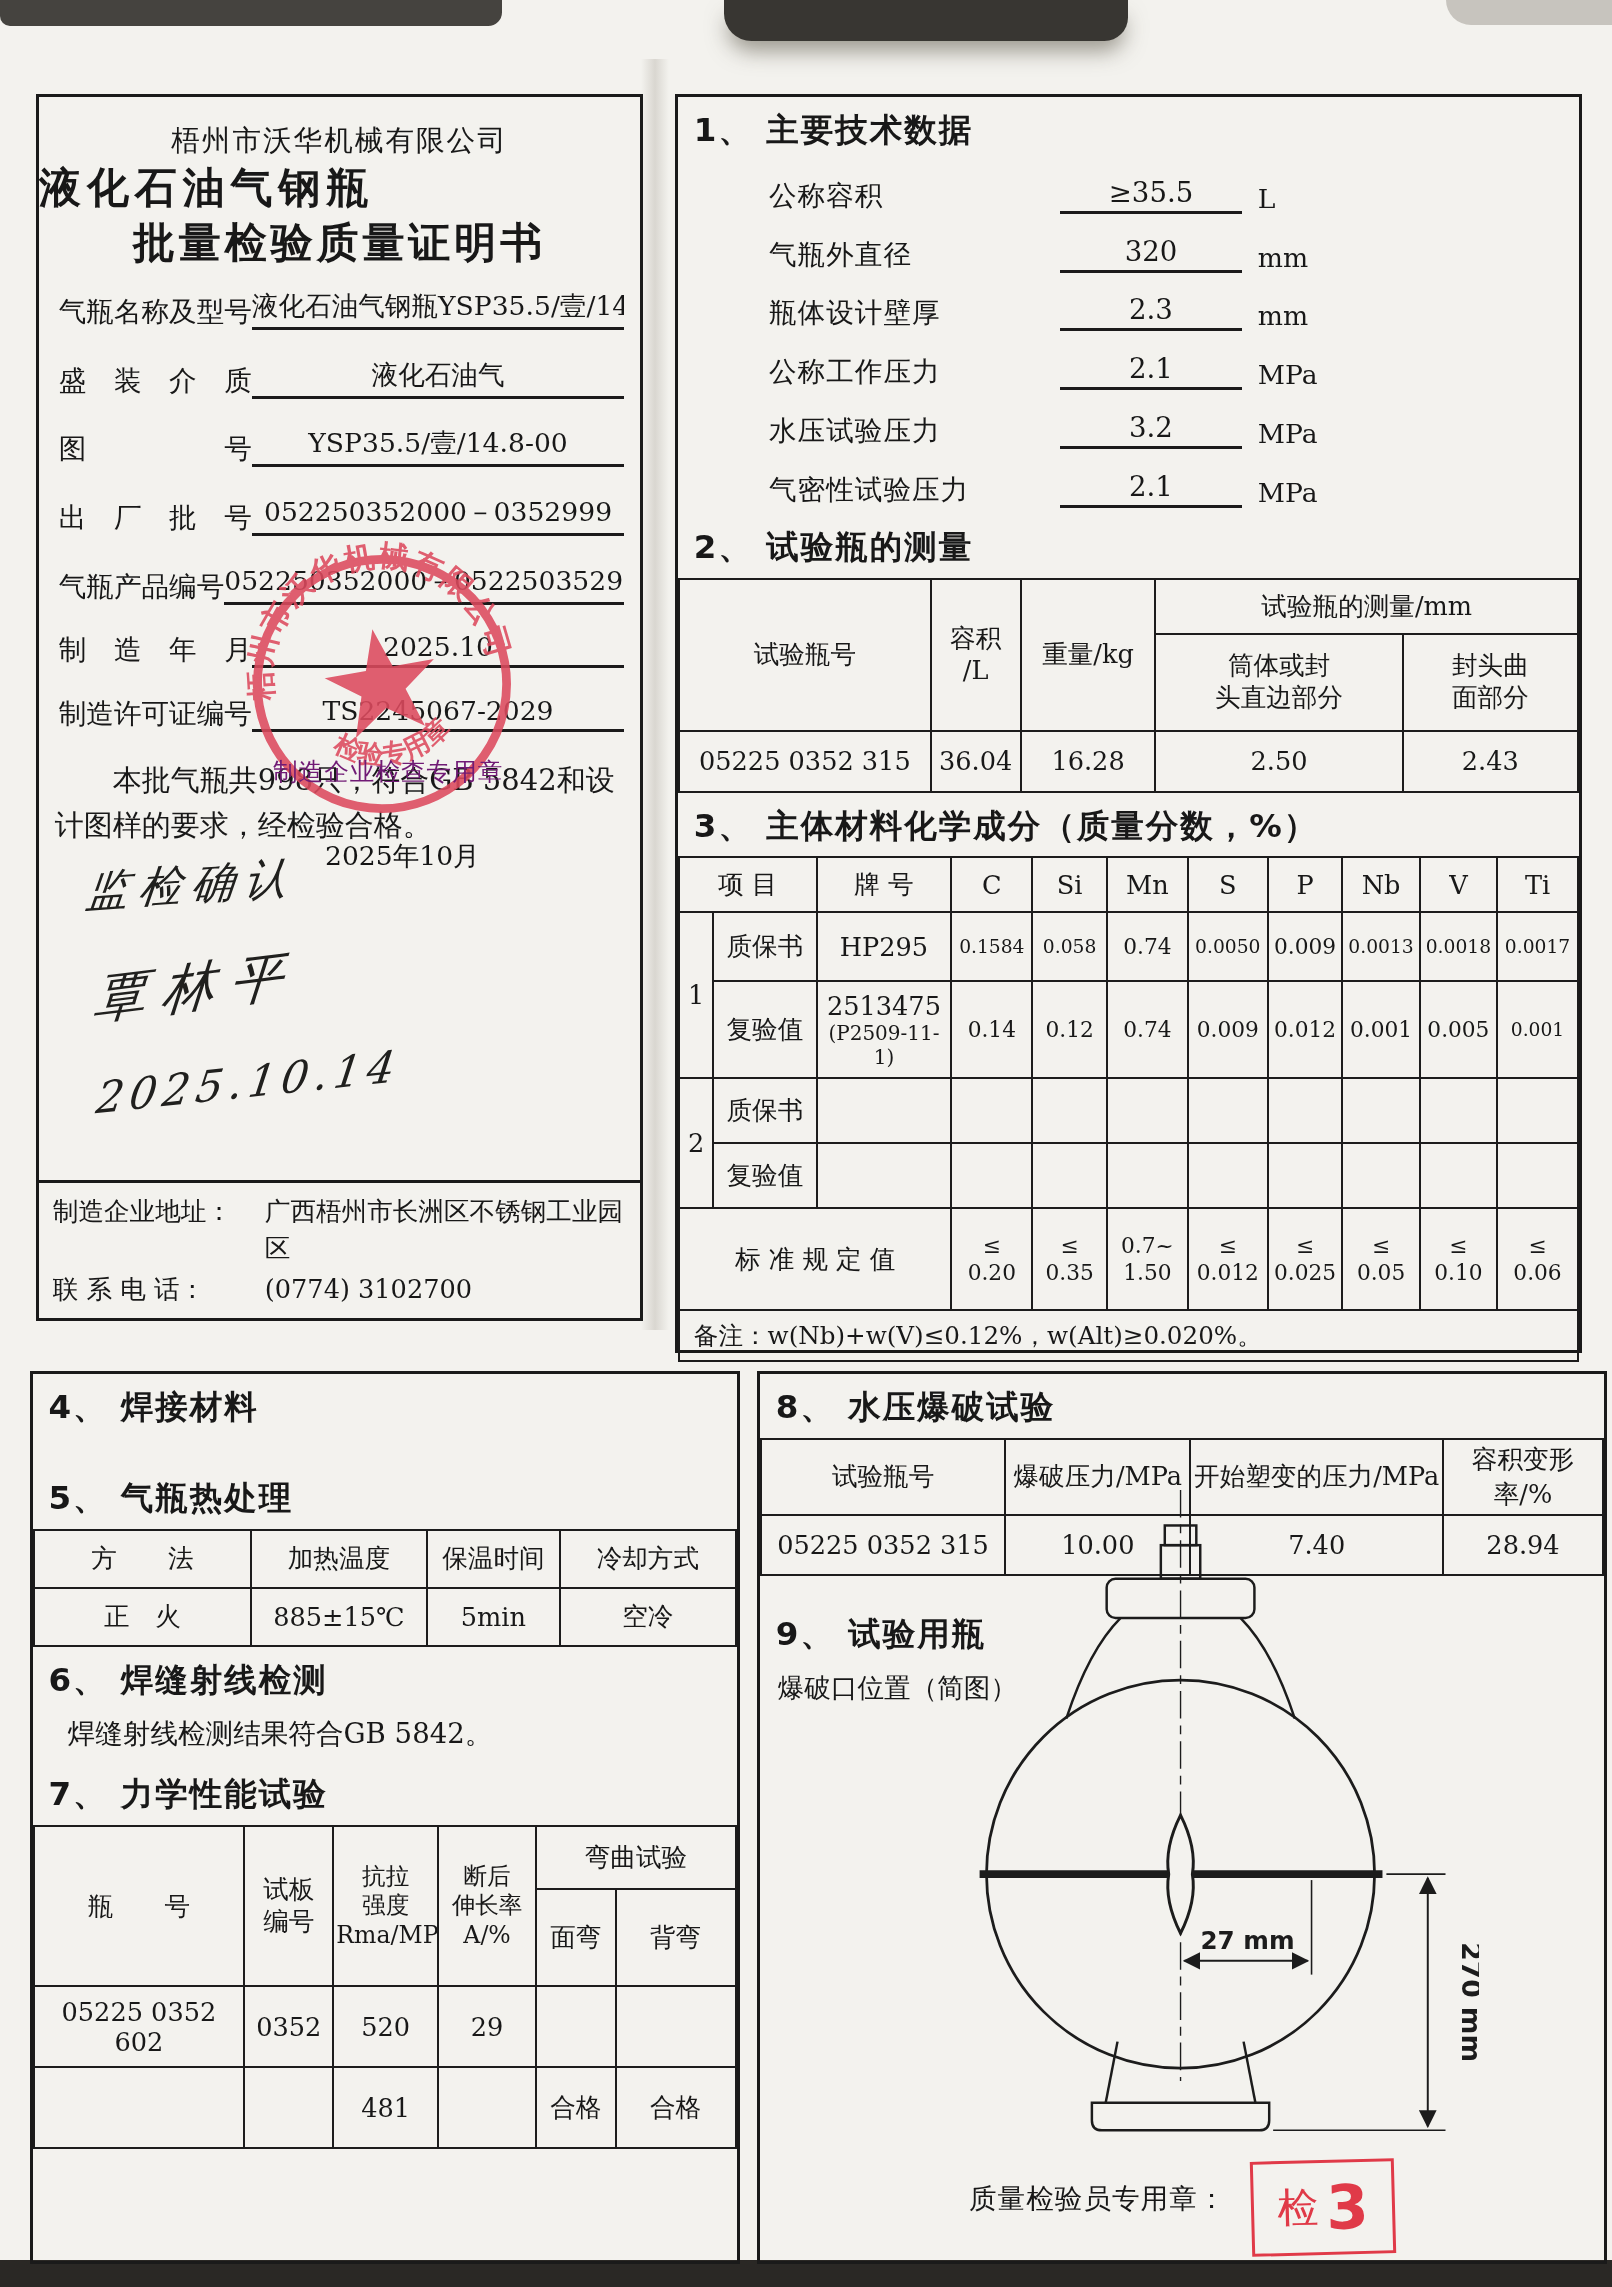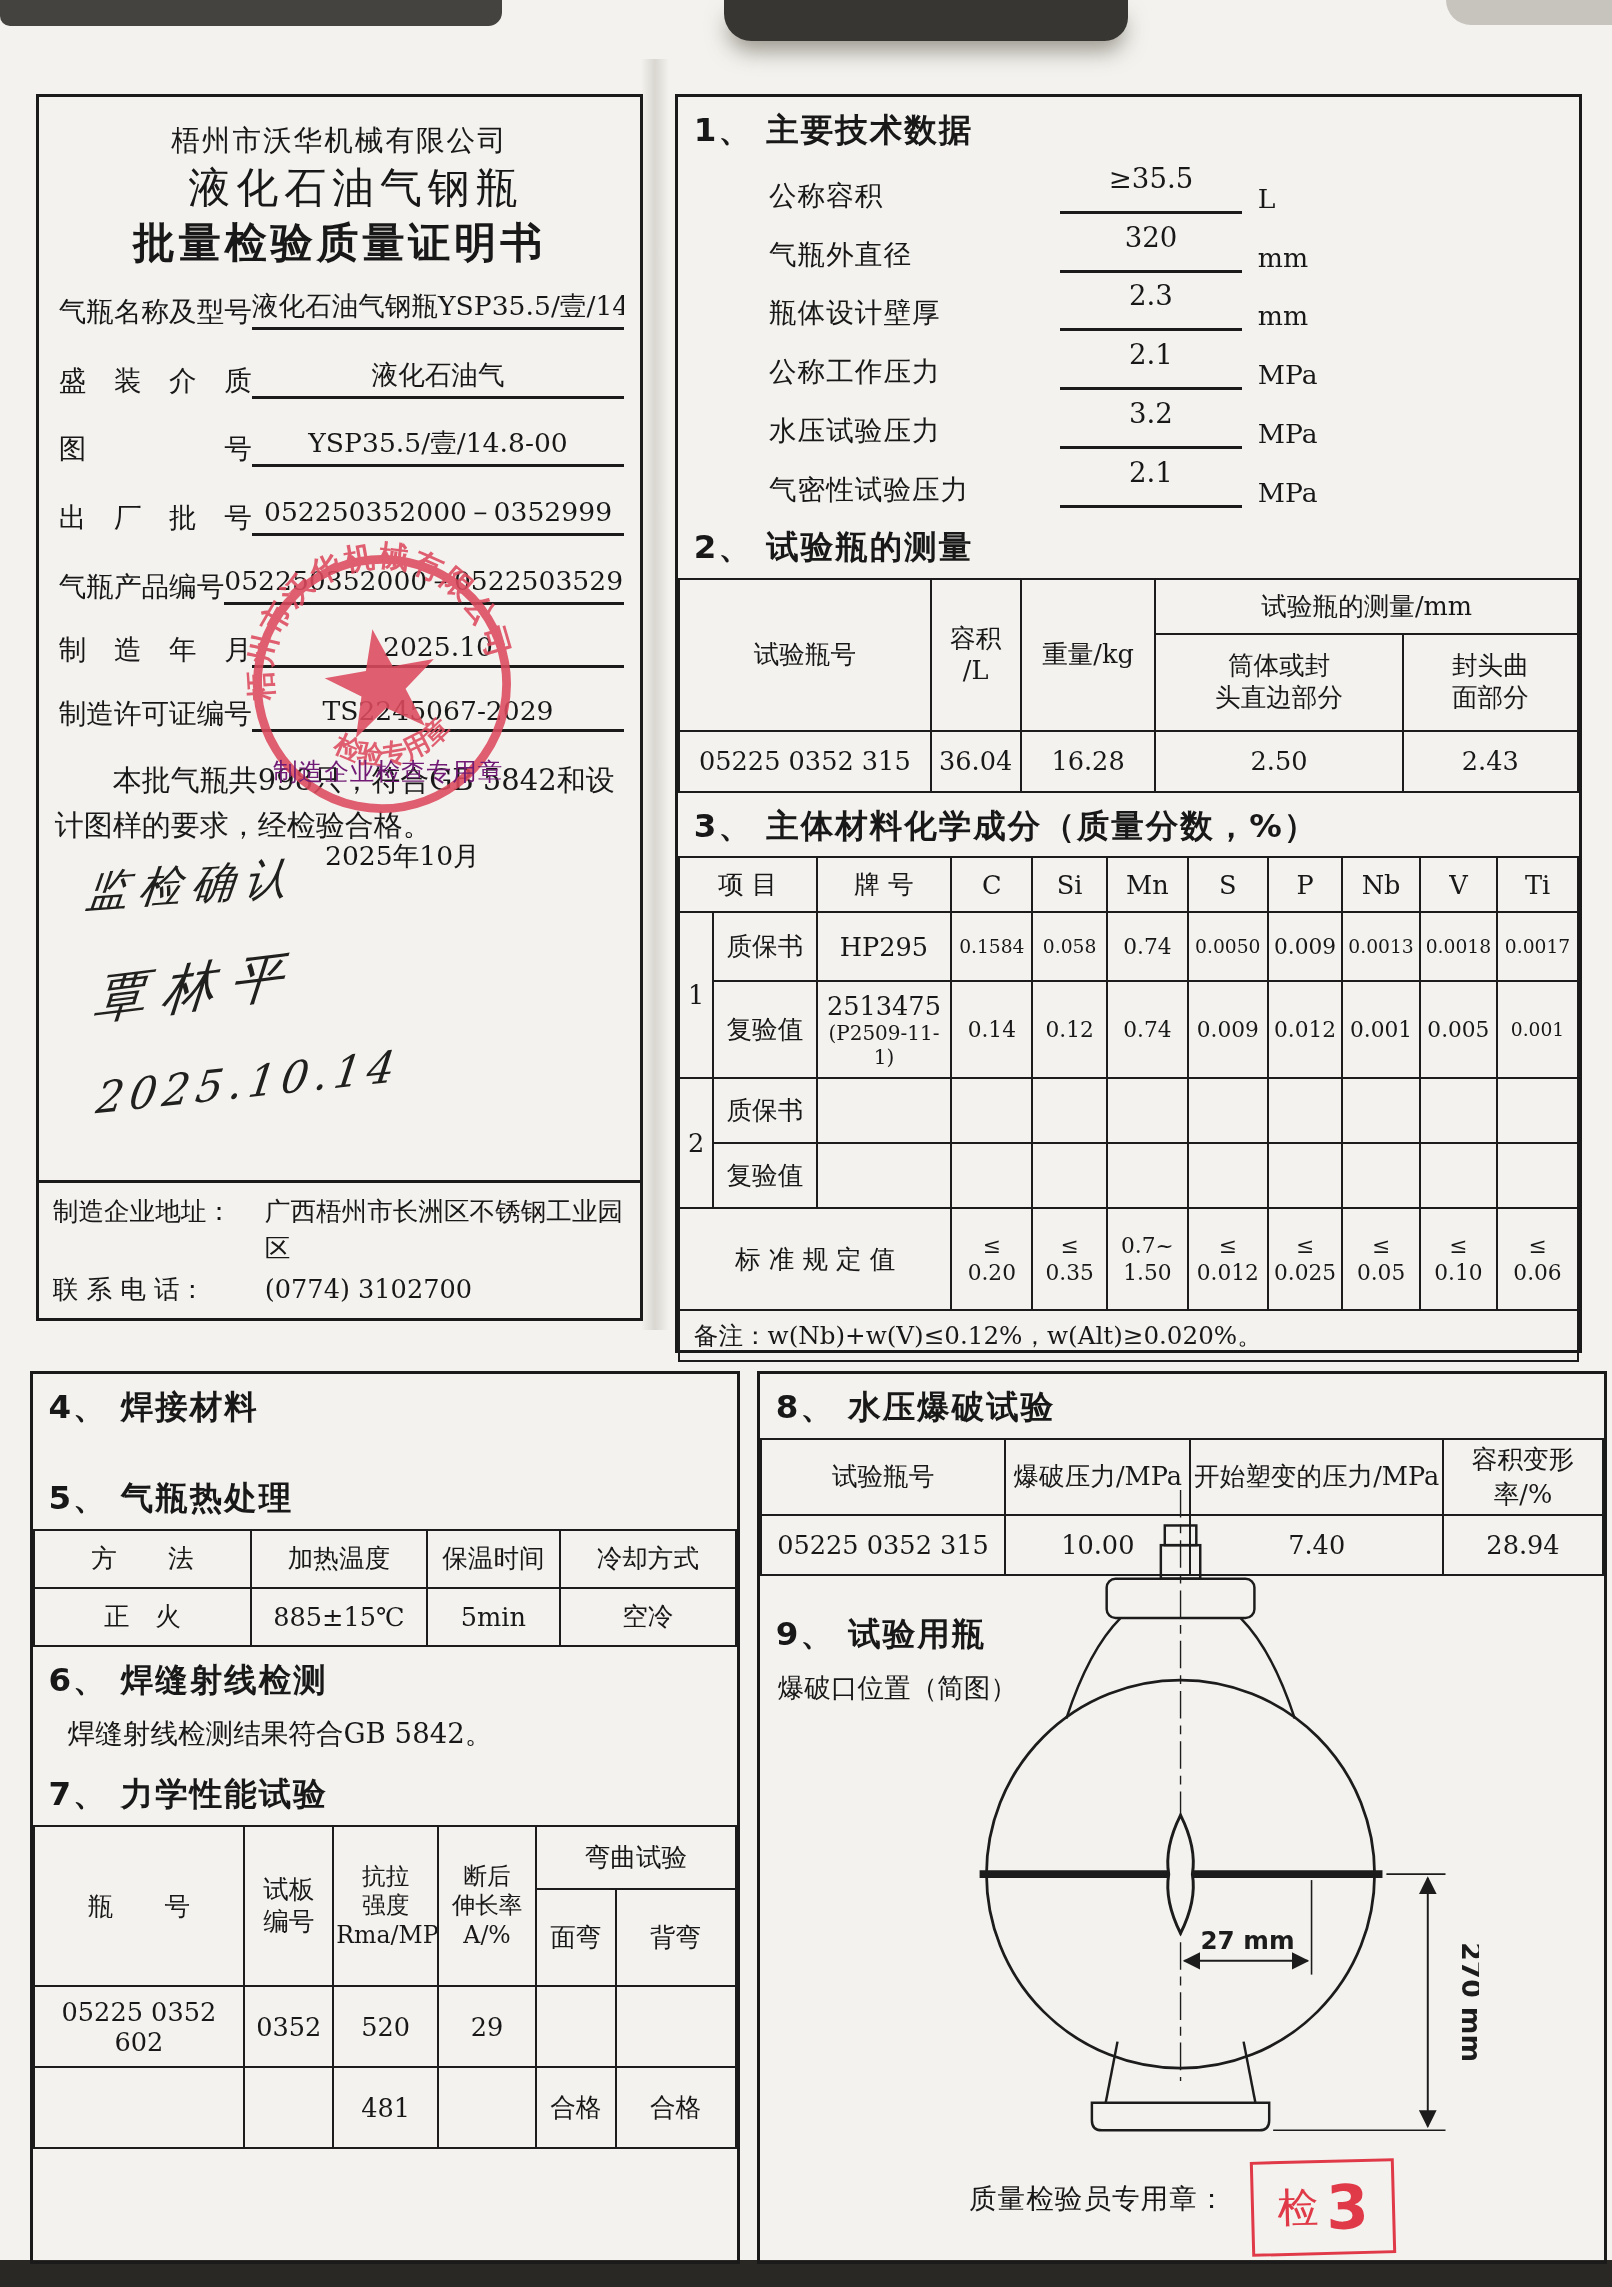--- a/index.html
+++ b/index.html
@@ -19,21 +19,21 @@
   .art{position:absolute;}
   #art-tl{left:0;top:0;width:502px;height:25.6px;background:#45433f;border-radius:0 0 13.8px 9.9px;}
   #art-tm{left:724px;top:0;width:404px;height:41px;background:#383632;border-radius:0 0 23.6px 27.6px;
           box-shadow:0 13.8px 21.7px -3.9px rgba(140,136,126,.85);}
   #art-trc{left:1446px;top:0;width:166px;height:24.6px;background:#c7c4be;border-radius:0 0 0 33px;}
   #art-bottom{left:0;top:2260px;width:1613px;height:27.6px;background:#2a2825;}
   #art-fold{left:641px;top:59px;width:27.6px;height:1271px;
             background:linear-gradient(90deg,rgba(208,204,197,.0),rgba(196,192,184,.55),rgba(208,204,197,.0));}
 
   .company{ text-align:center;font-size:28.6px;letter-spacing:2px;padding-top:23.6px; }
-  .title{ text-align:center;font-size:42px;font-weight:normal;letter-spacing:5.9px;line-height:1.32;padding-left:33px; }
+  .title{ text-align:left;font-size:42px;font-weight:bold;letter-spacing:5.9px;line-height:1.32; }
   .title2{ text-align:center;font-size:42px;font-weight:bold;letter-spacing:3.9px;line-height:1.32;margin-bottom:17.7px; }
 
   .f-row{display:flex;align-items:flex-end;margin:0 15.8px 26.6px 19.7px;}
   .f-label{font-size:27.6px;white-space:nowrap;flex-shrink:0;}
   .f-value{flex:1;border-bottom:3px solid #1b1b1b;text-align:center;font-size:26.6px;
            white-space:nowrap;padding-bottom:3px;overflow:hidden;}
 
   .statement{margin:5.9px 13.8px 0 15.8px;font-size:29px;line-height:1.55;text-indent:2em;}
 
   .hand{position:absolute;font-style:italic;color:#20201e;
@@ -48,21 +48,21 @@
 
   .addr-block{position:absolute;left:0;right:0;bottom:0;border-top:3px solid #1a1a1a;padding:7.9px 0 7.9px 0;}
   .addr-row{display:flex;font-size:25.6px;line-height:1.45;padding:2px 13.8px;}
   .addr-label{width:212px;flex-shrink:0;}
 
   .h{font-family:"DejaVu Sans","Liberation Sans",sans-serif;font-weight:bold;font-size:32.5px;
      padding:11.8px 9.9px 7.9px 15.8px;letter-spacing:2px;}
 
   .t-row{display:flex;align-items:flex-end;height:53px;padding-left:91px;margin-bottom:5.9px;}
   .t-label{font-size:27.6px;width:291px;letter-spacing:1px;}
-  .t-val{width:182px;border-bottom:3px solid #1b1b1b;text-align:center;font-size:27.6px;padding-bottom:16px;}
+  .t-val{width:182px;border-bottom:3px solid #1b1b1b;text-align:center;font-size:27.6px;padding-bottom:2px;}
   .t-unit{font-size:26.6px;margin-left:15.8px;}
 
   table{border-collapse:collapse;width:100%;table-layout:fixed;}
   td,th{border:2.5px solid #1c1c1c;text-align:center;font-weight:normal;
         font-size:25.6px;padding:2px;overflow:hidden;}
   .pre{white-space:pre-line;line-height:1.25;}
   .num{font-size:21.7px;}
   .small{font-size:18.7px;}
   .grade2{font-size:20px;line-height:1.2;}
 

